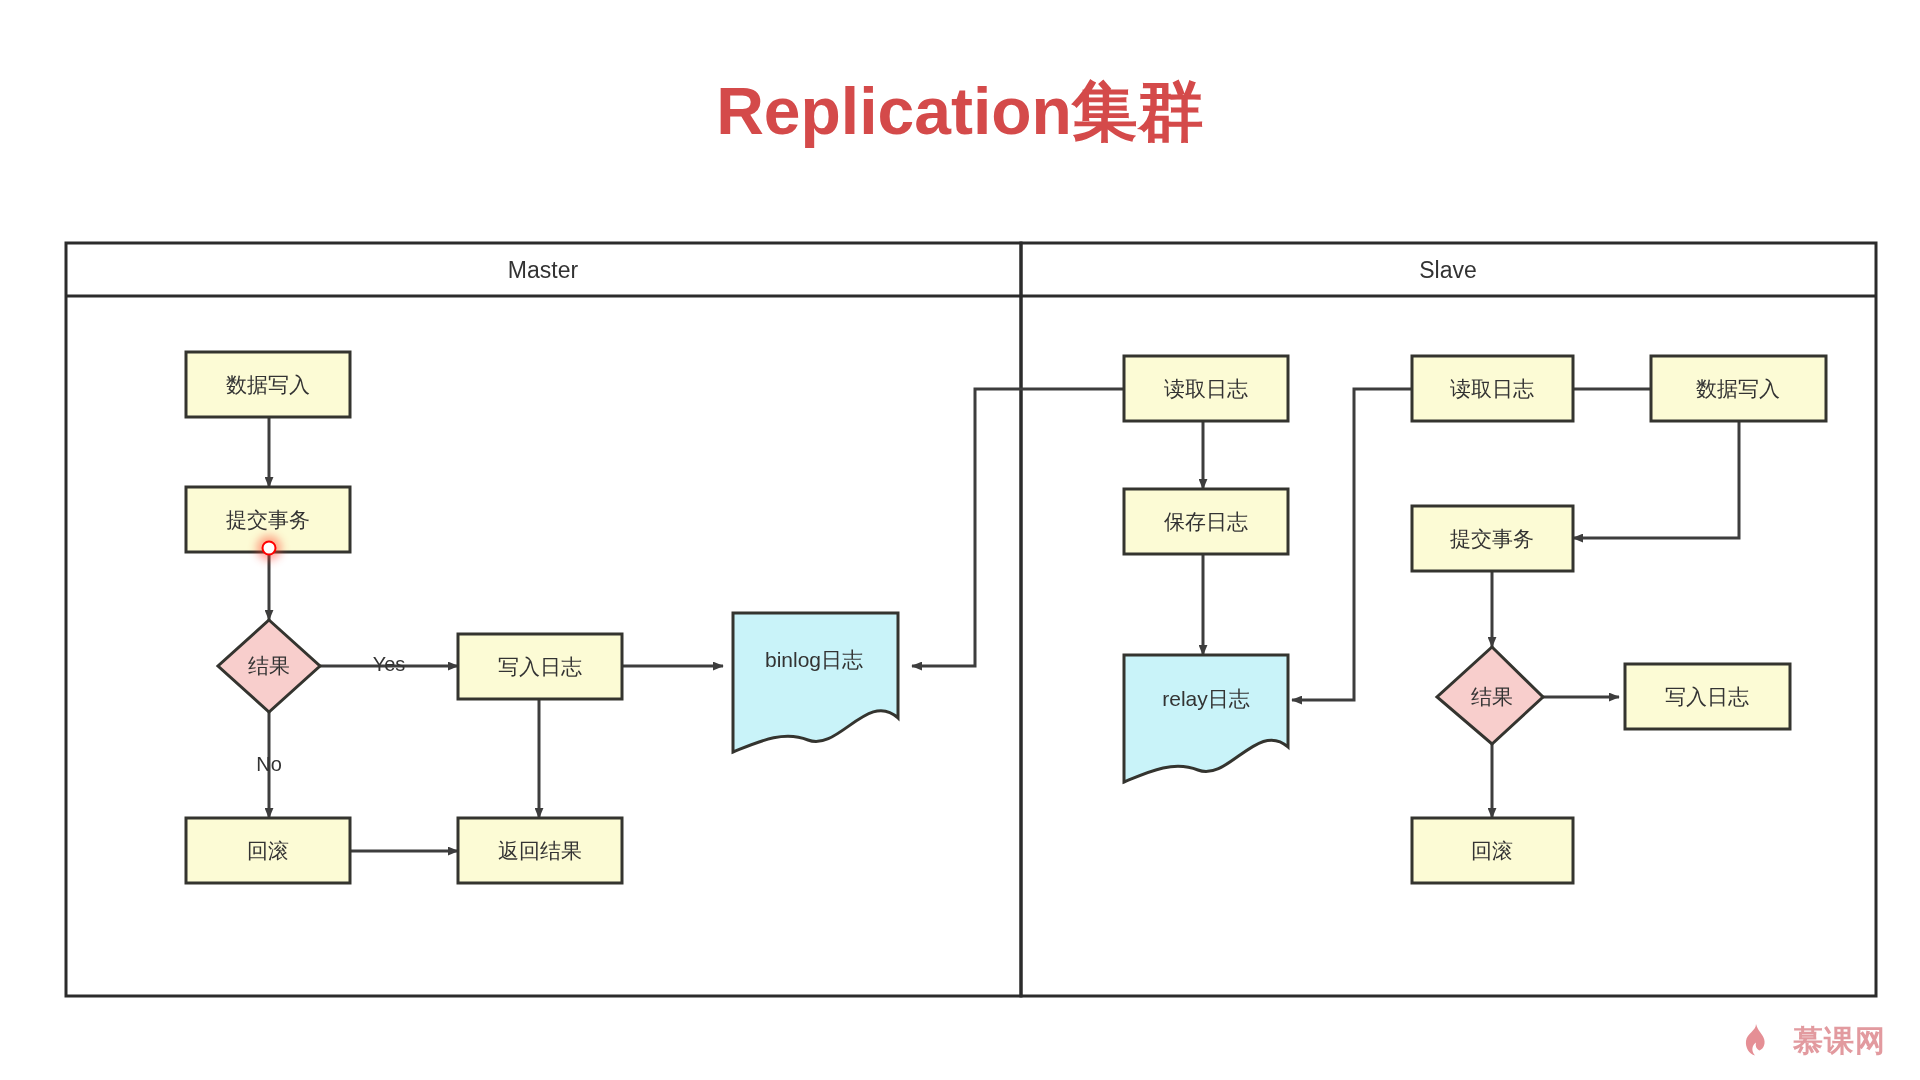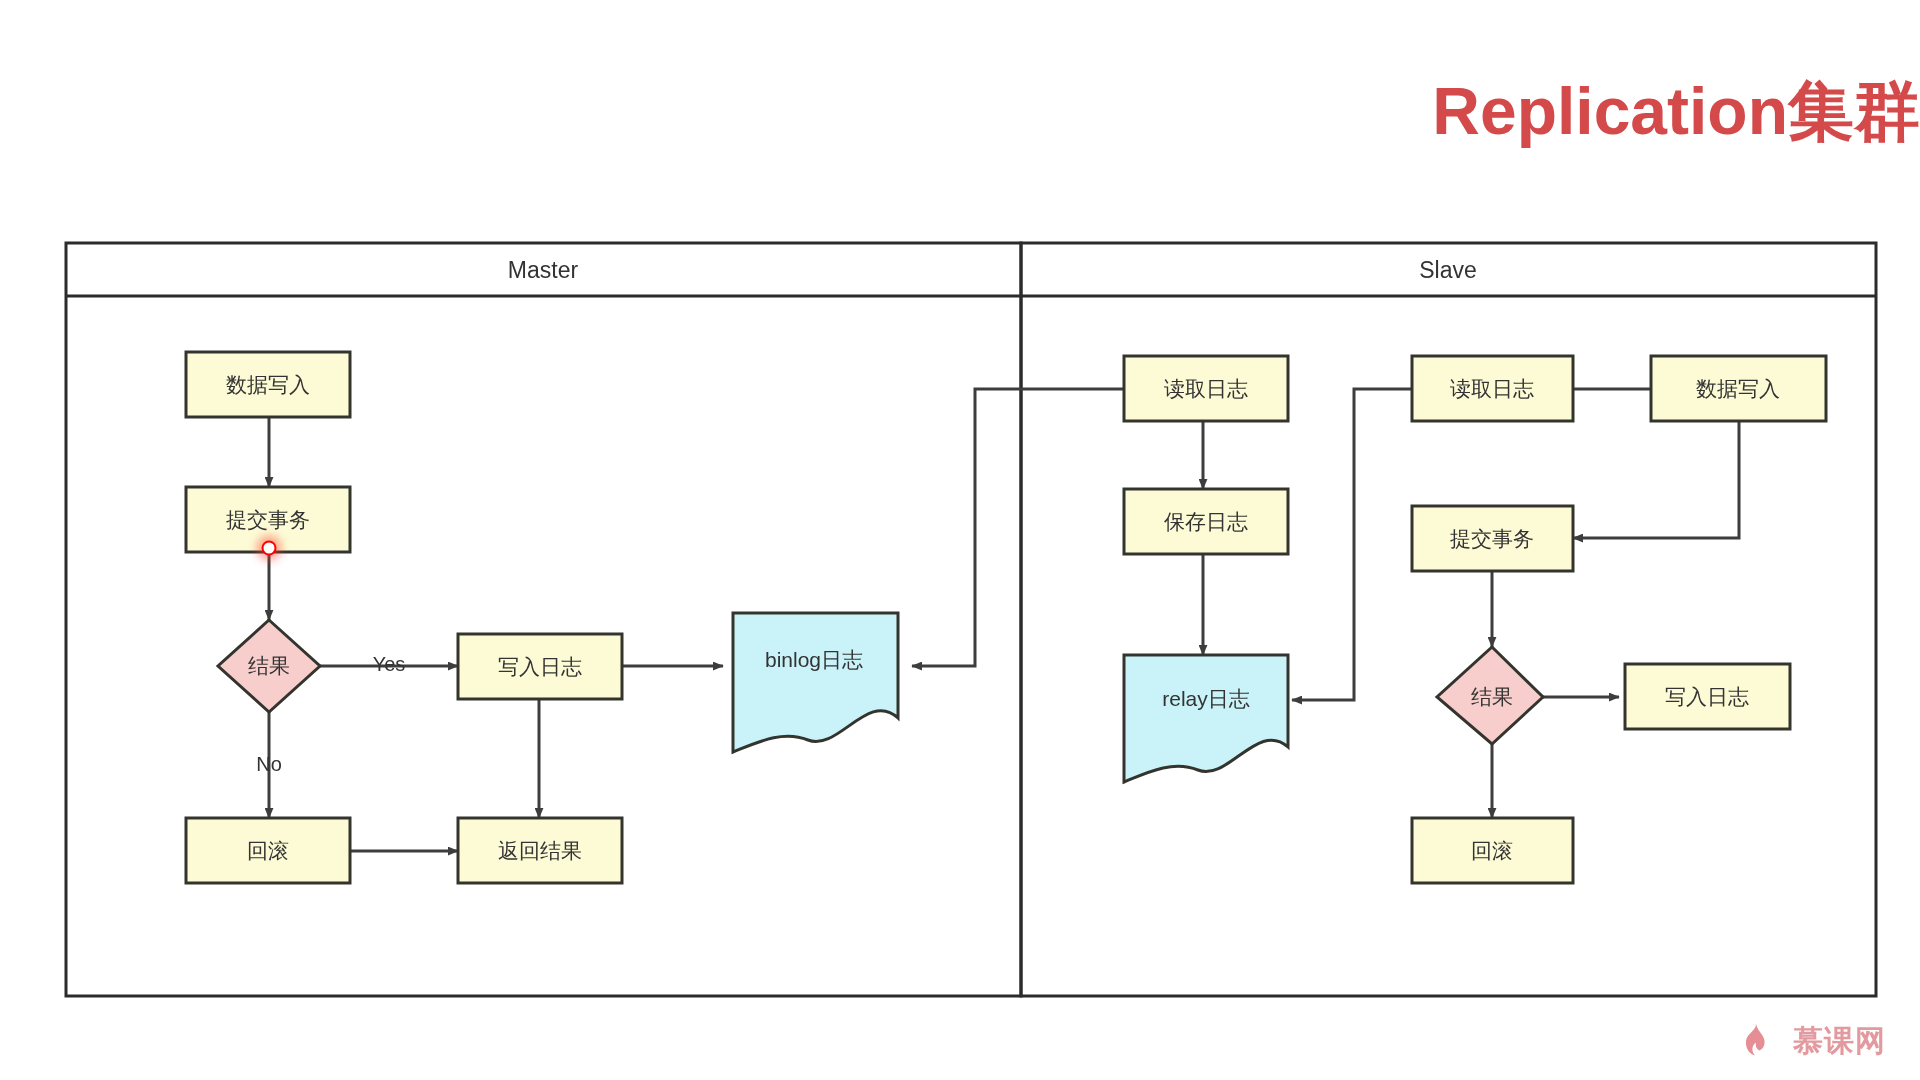--- a/index.html
+++ b/index.html
@@ -19,21 +19,21 @@
     position: absolute;
     left: 0; top: 0;
     width: 1920px;
     height: 1080px;
   }
   #title {
     position: absolute;
     left: 0;
     top: 78px;
     width: 1920px;
-    text-align: right;
+    text-align: center;
     font-size: 66px;
     font-weight: bold;
     color: #d44a4a;
     letter-spacing: 0px;
     line-height: 1;
     user-select: none;
   }
   svg#diagram {
     position: absolute;
     left: 0; top: 0;

